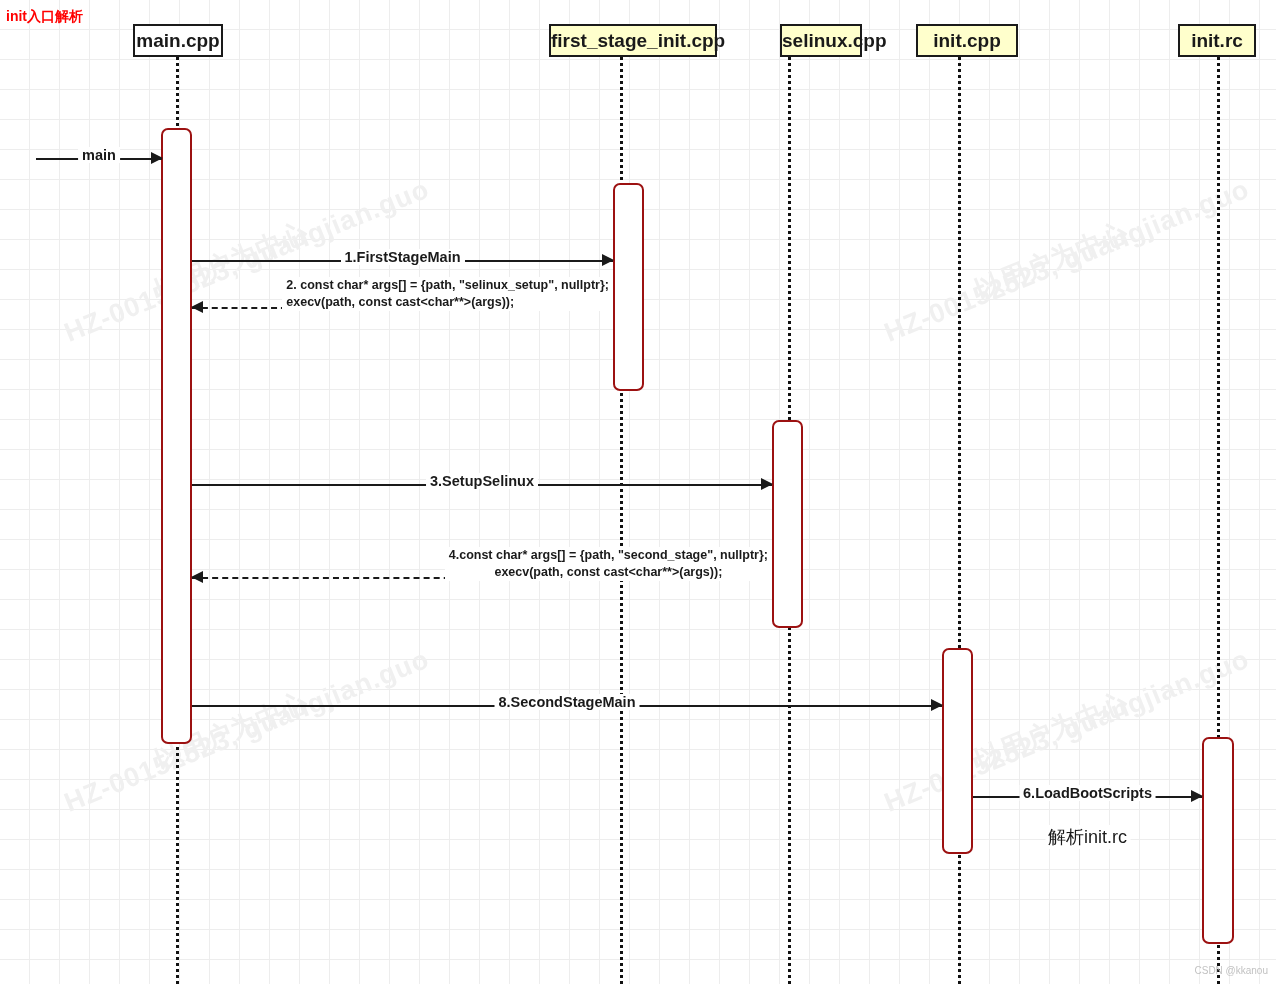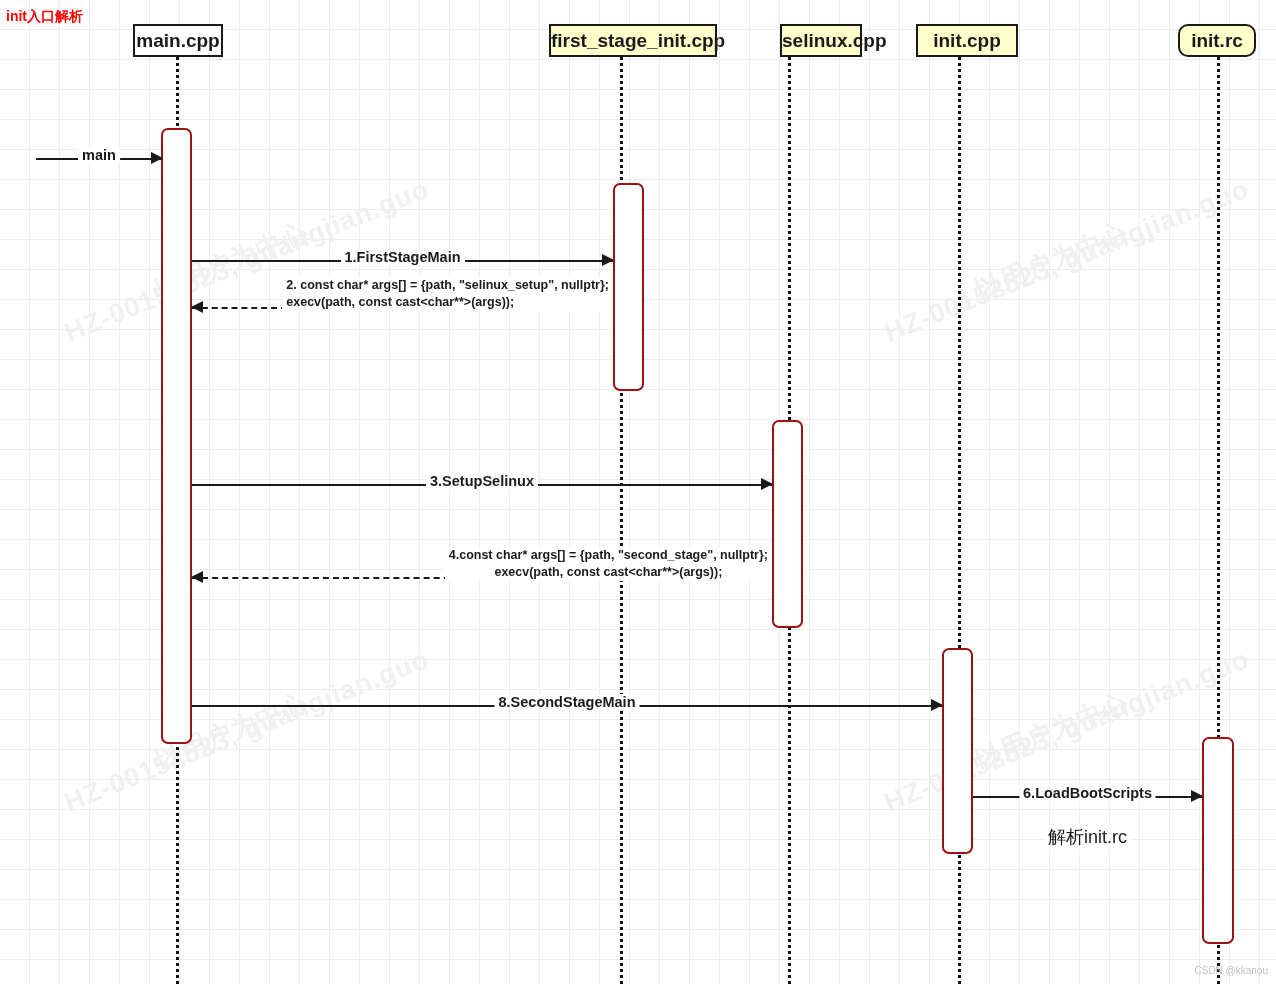--- a/index.html
+++ b/index.html
@@ -199,21 +199,21 @@
   </div>
   <div class="participant" style="left:549px;  top:24px; width:168px;">
     <span>first_stage_init.cpp</span>
   </div>
   <div class="participant" style="left:740px;  top:24px; width:82px;margin-left:40px;">
     <span>selinux.cpp</span>
   </div>
   <div class="participant" style="left:916px;  top:24px; width:102px;">
     <span>init.cpp</span>
   </div>
-  <div class="participant" style="left:1178px; top:24px; width:78px;border-radius:10px;">
+  <div class="participant" style="left:1178px; top:24px; width:78px;">
     <span>init.rc</span>
   </div>
 
   <div class="activation" style="left:161px;  top:128px; width:31px; height:616px;"></div>
   <div class="activation" style="left:613px;  top:183px; width:31px; height:208px;"></div>
   <div class="activation" style="left:772px;  top:420px; width:31px; height:208px;"></div>
   <div class="activation" style="left:942px;  top:648px; width:31px; height:206px;"></div>
   <div class="activation" style="left:1202px; top:737px; width:32px; height:207px;"></div>
 
   <div class="msg to-right entry-msg" style="left:36px; top:158px; width:126px;">

